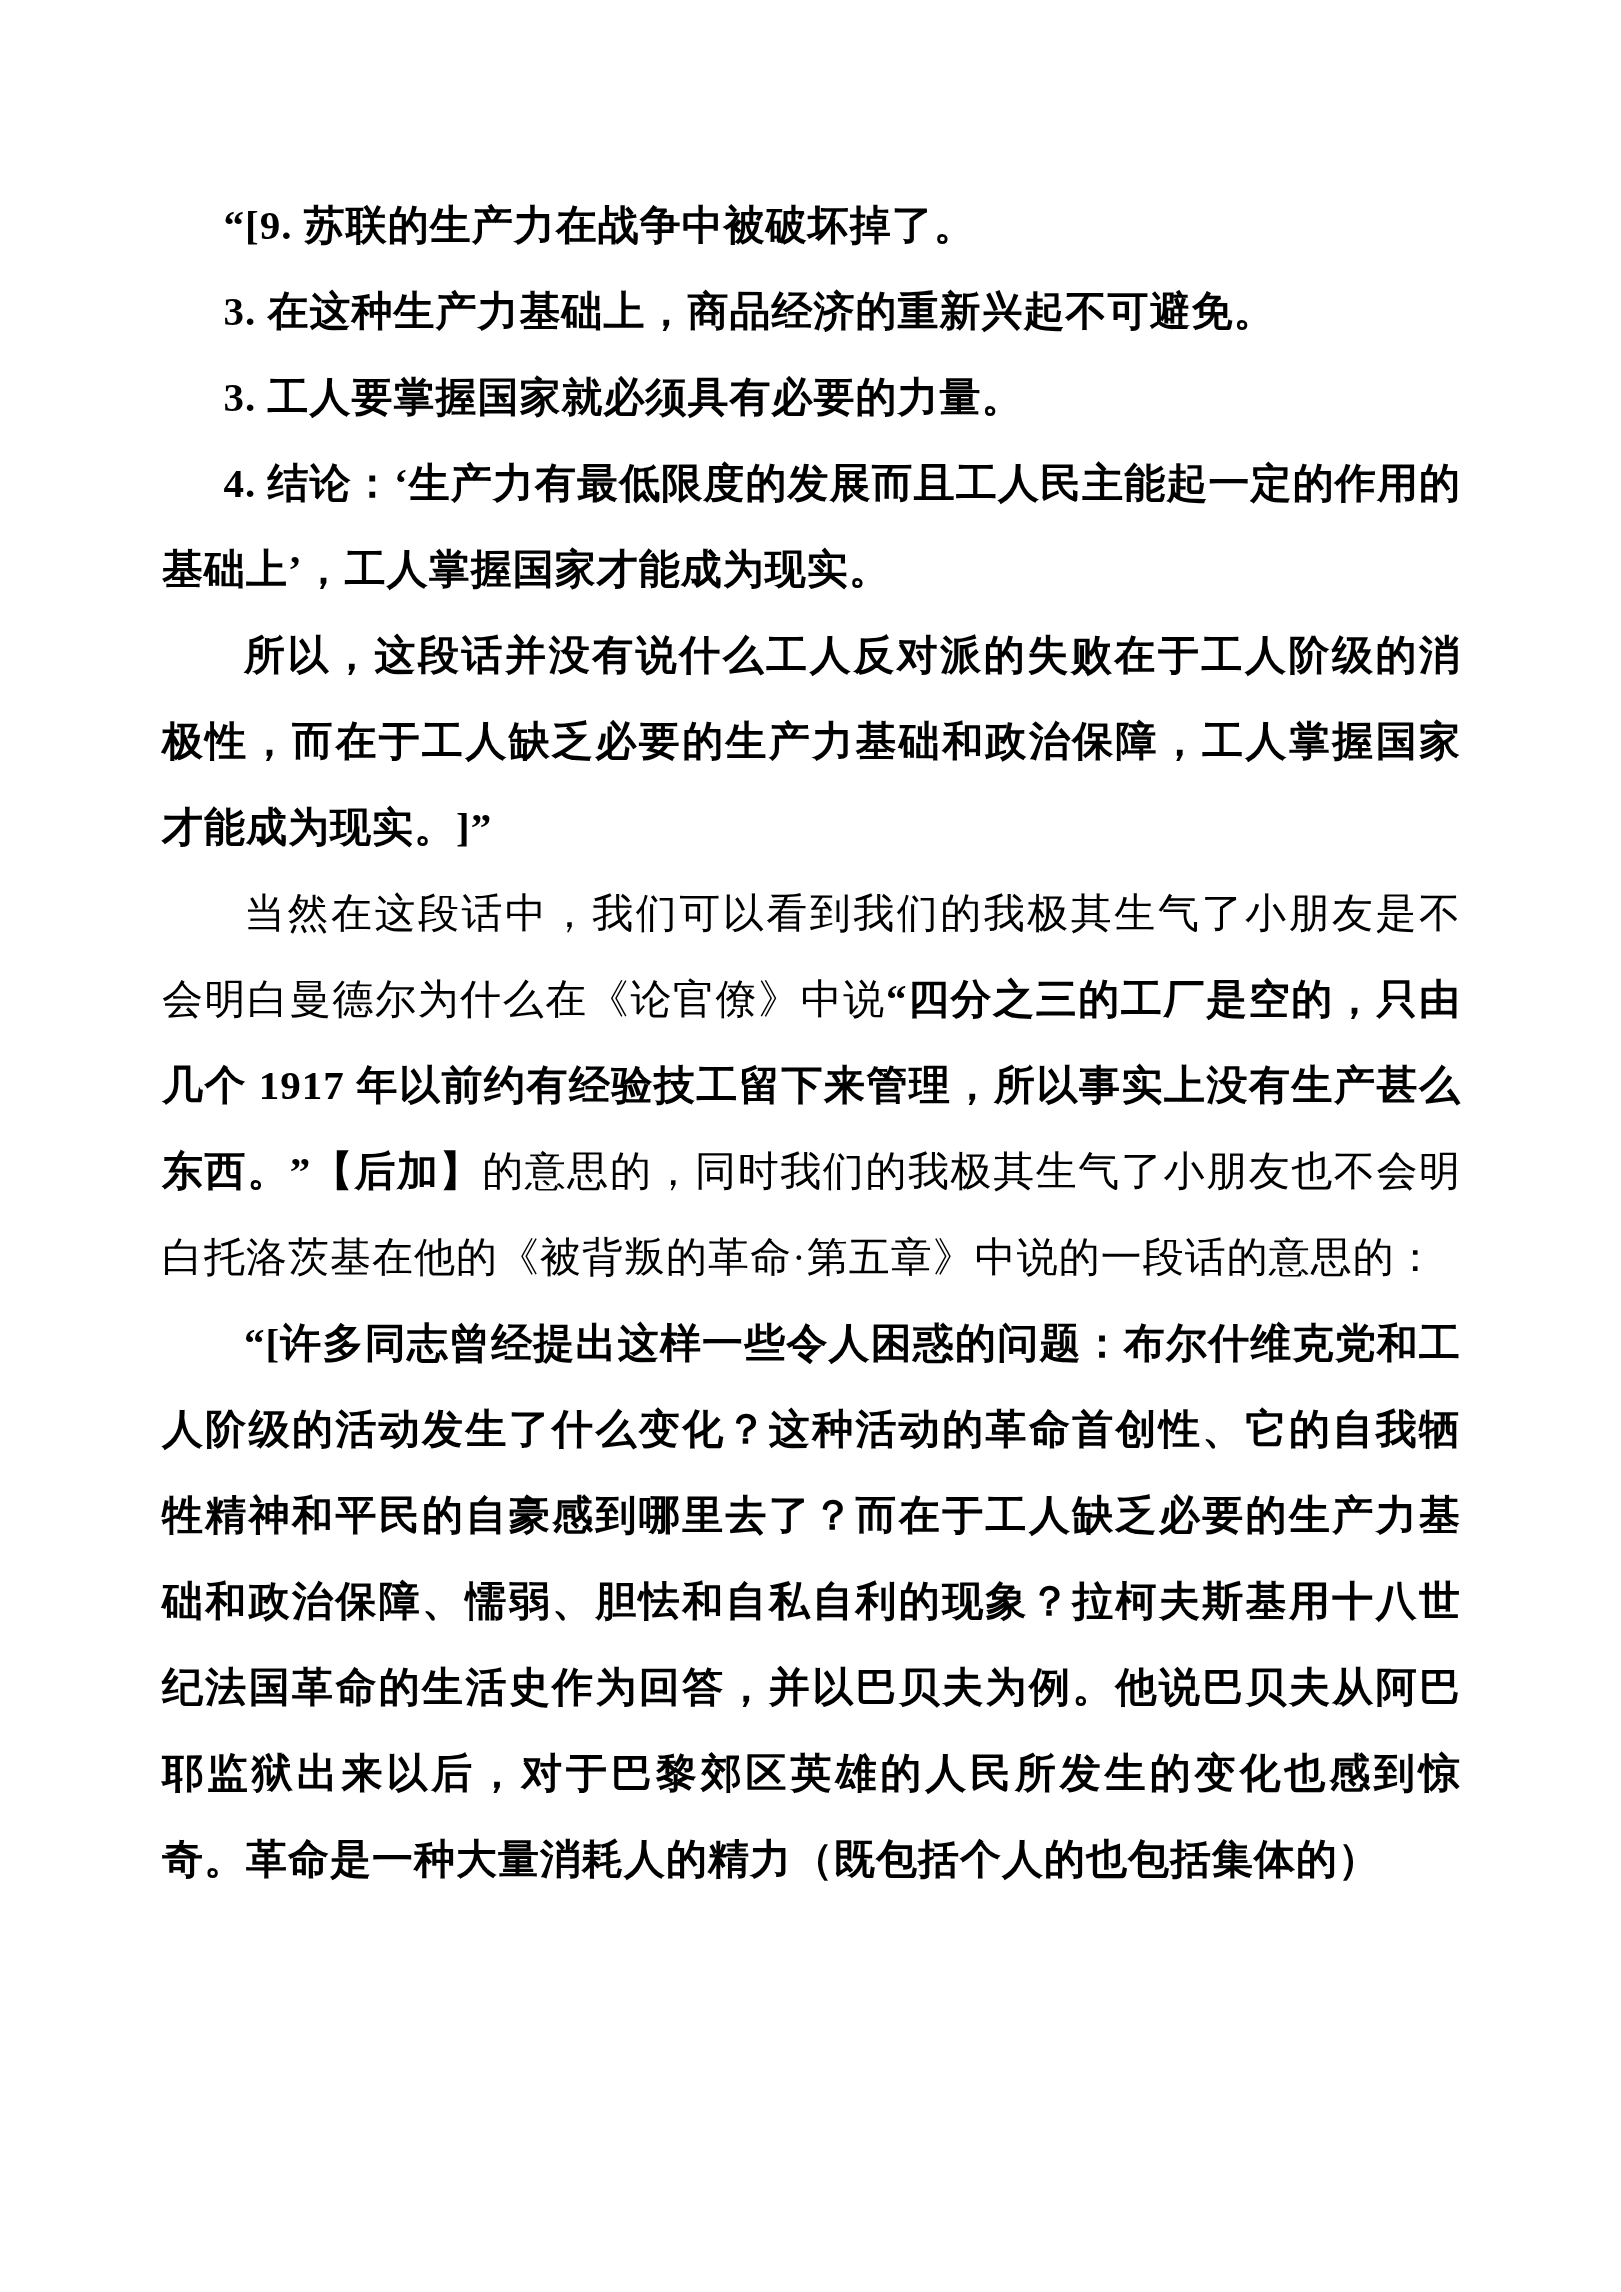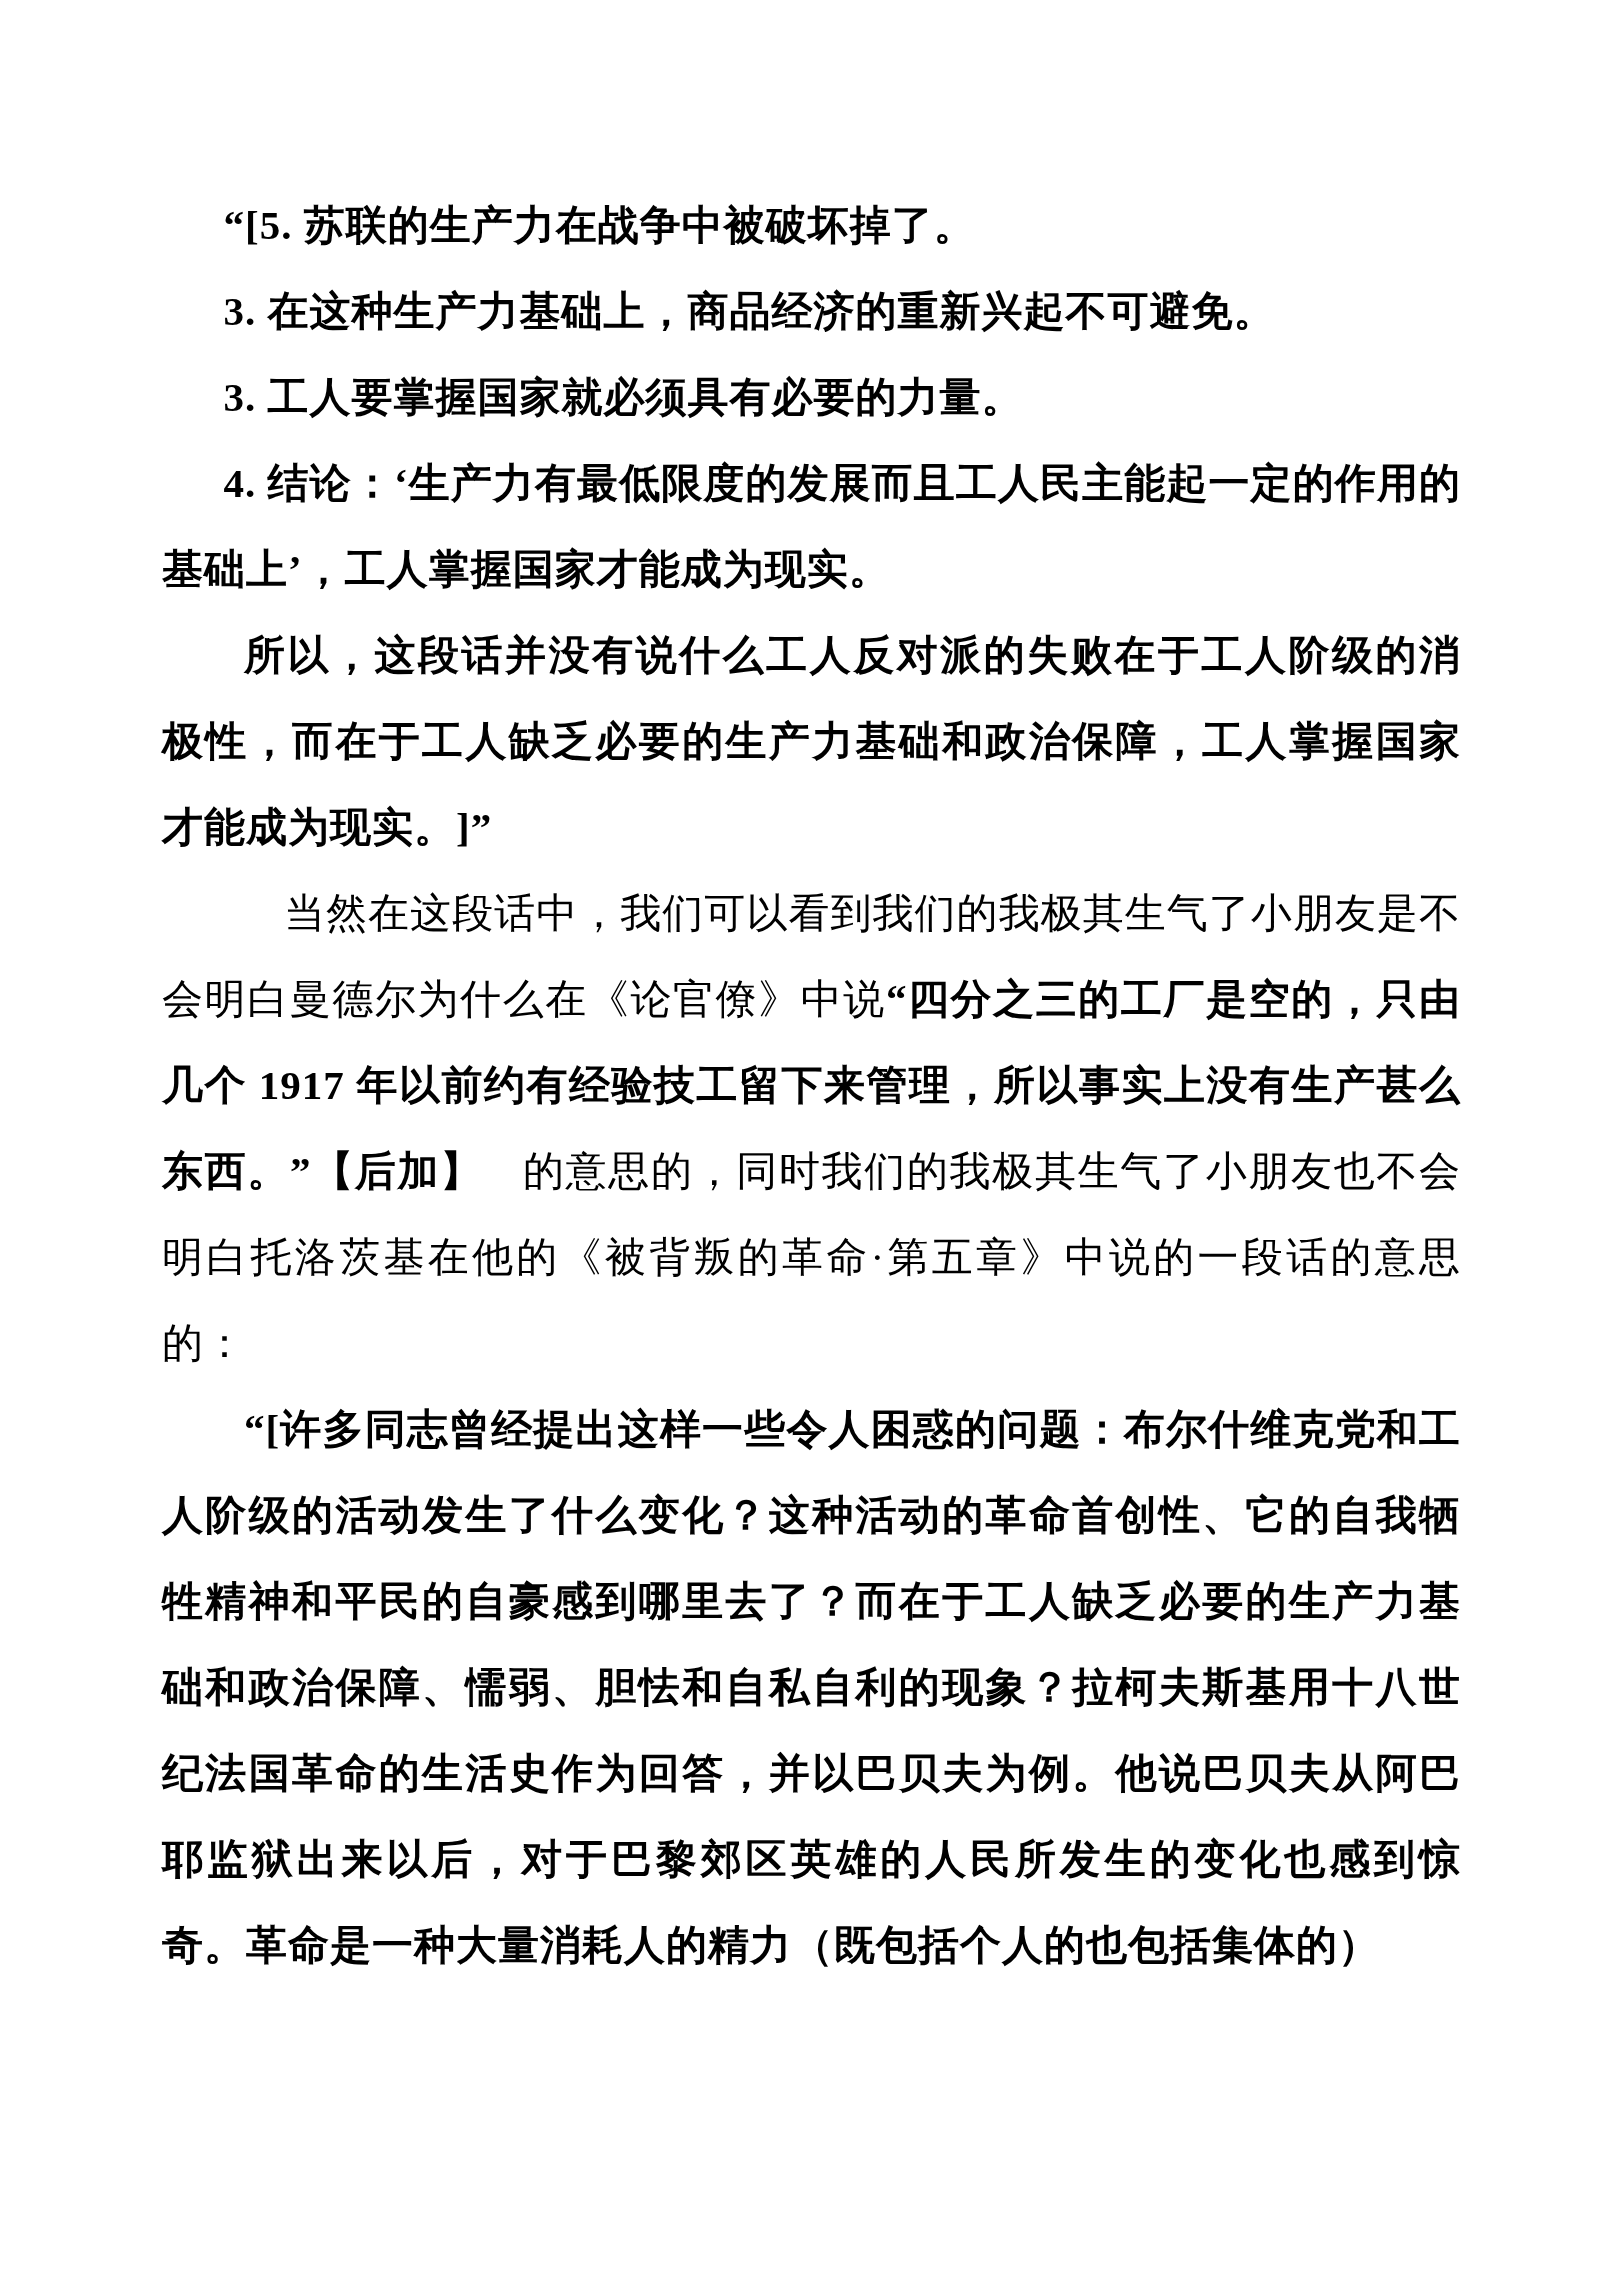--- a/index.html
+++ b/index.html
@@ -28,29 +28,29 @@
     letter-spacing: 1px;
   }
   .content p {
     margin: 0;
     padding: 0;
   }
   .indent-list { text-indent: 1.5em; }
   .indent-body { text-indent: 2em; }
   .spaced { margin-top: 43px; }
   .bold { font-weight: 700; }
-  .normal { font-weight: 400; margin-left: 40px; }
+  .normal { font-weight: 400; }
 </style>
 </head>
 <body>
 
 <div class="page">
   <div class="content">
 
-    <p class="bold indent-list">“[5. 苏联的生产力在战争中被破坏掉了。</p>
+    <p class="bold indent-list">“[9. 苏联的生产力在战争中被破坏掉了。</p>
 
     <p class="bold indent-list">3. 在这种生产力基础上，商品经济的重新兴起不可避免。</p>
 
     <p class="bold indent-list">3. 工人要掌握国家就必须具有必要的力量。</p>
 
     <p class="bold indent-list">4. 结论：‘生产力有最低限度的发展而且工人民主能起一定的作用的基础上’，工人掌握国家才能成为现实。</p>
 
     <p class="bold indent-body spaced">所以，这段话并没有说什么工人反对派的失败在于工人阶级的消极性，而在于工人缺乏必要的生产力基础和政治保障，工人掌握国家才能成为现实。]”</p>
 
     <p class="normal indent-body spaced">

